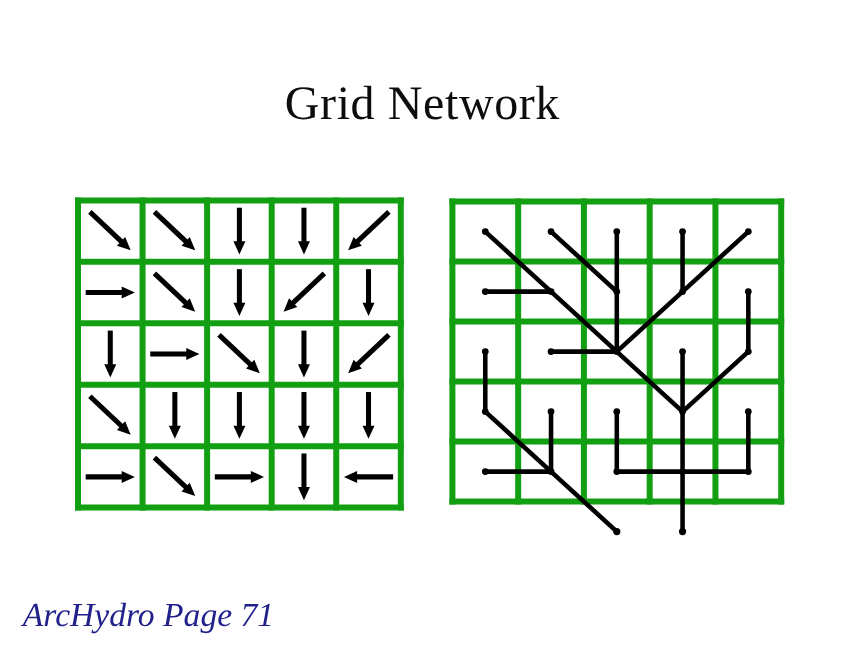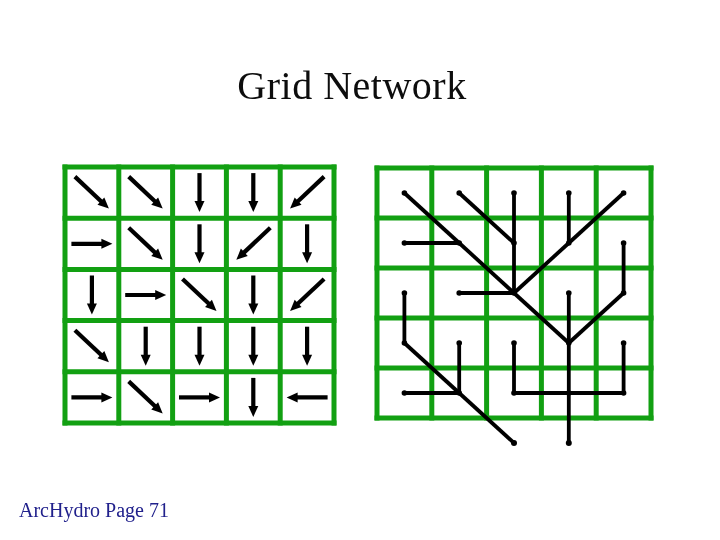--- a/index.html
+++ b/index.html
@@ -19,23 +19,24 @@
     text-align: center;
     font-size: 40px;
     line-height: 1.0;
     color: #0d0d0d;
     letter-spacing: 0.5px;
   }
   #footer-caption {
     position: absolute;
     left: 19px;
     top: 499px;
-    font-size: 20px;
+    font-size: 28px;
     line-height: 1.1;
     color: #21218c;
+    font-style: italic;
   }
   #diagram {
     position: absolute;
     left: 0;
     top: 0;
   }
 </style>
 </head>
 <body>
 

